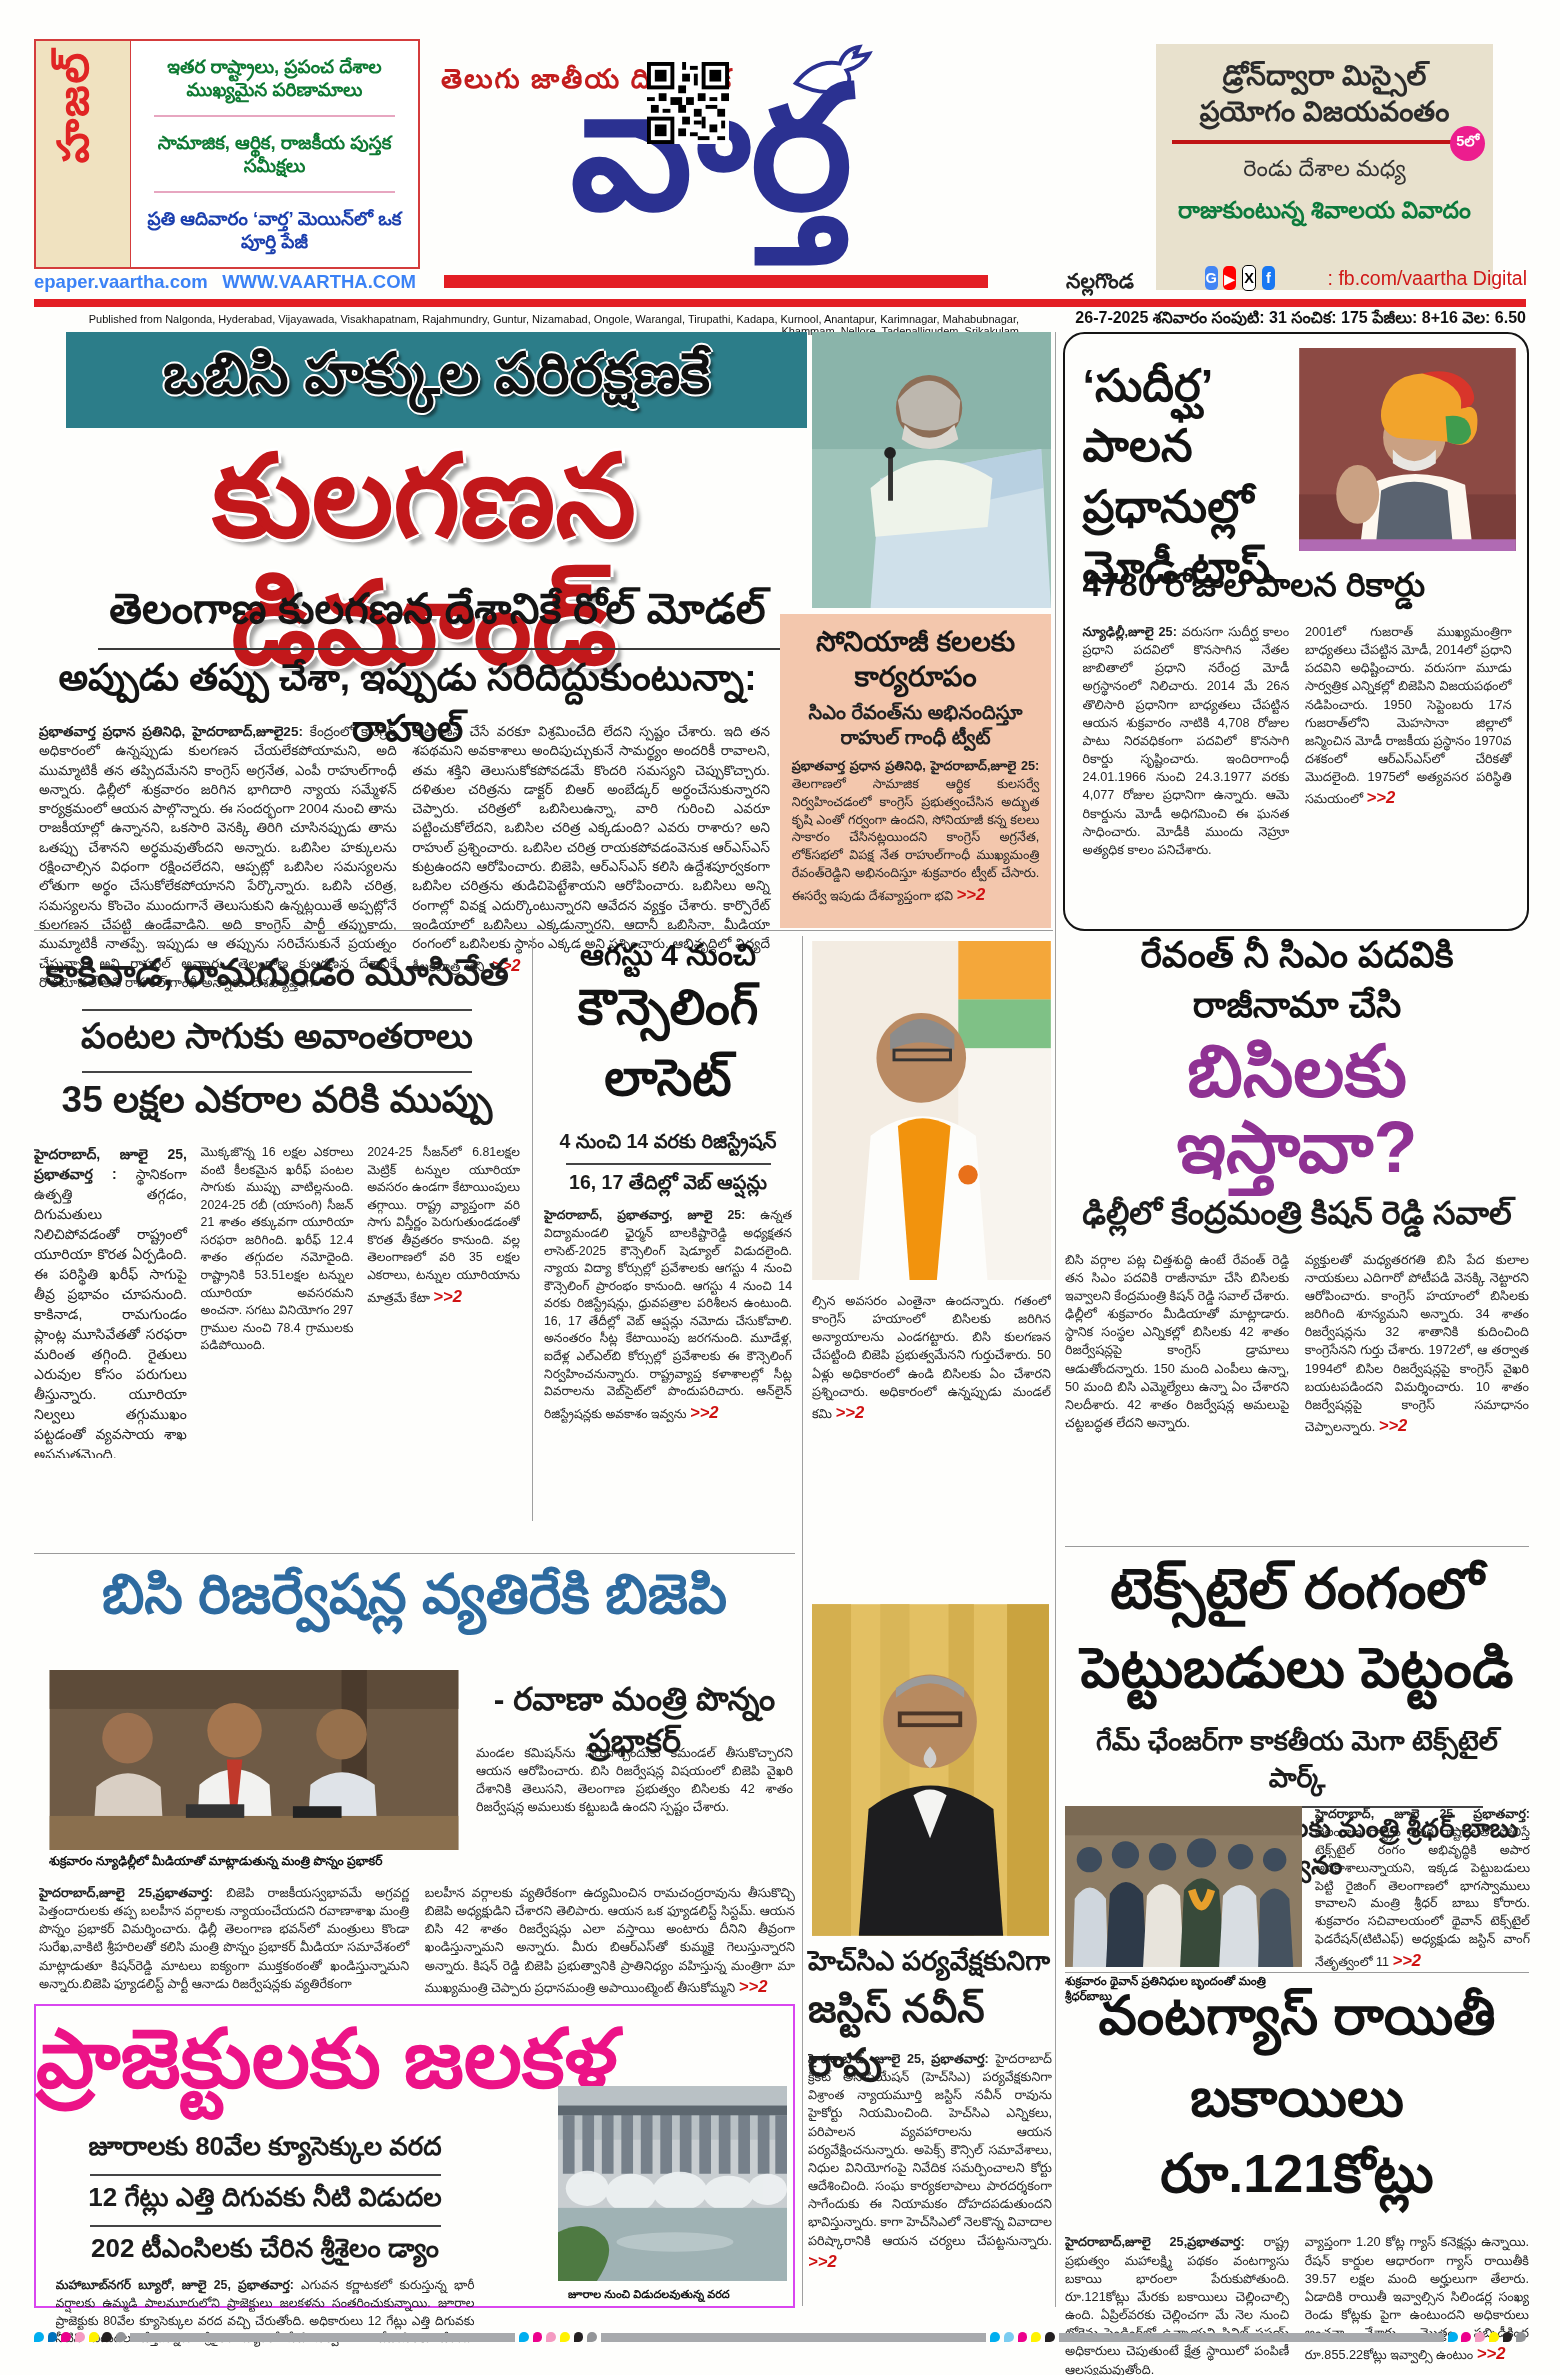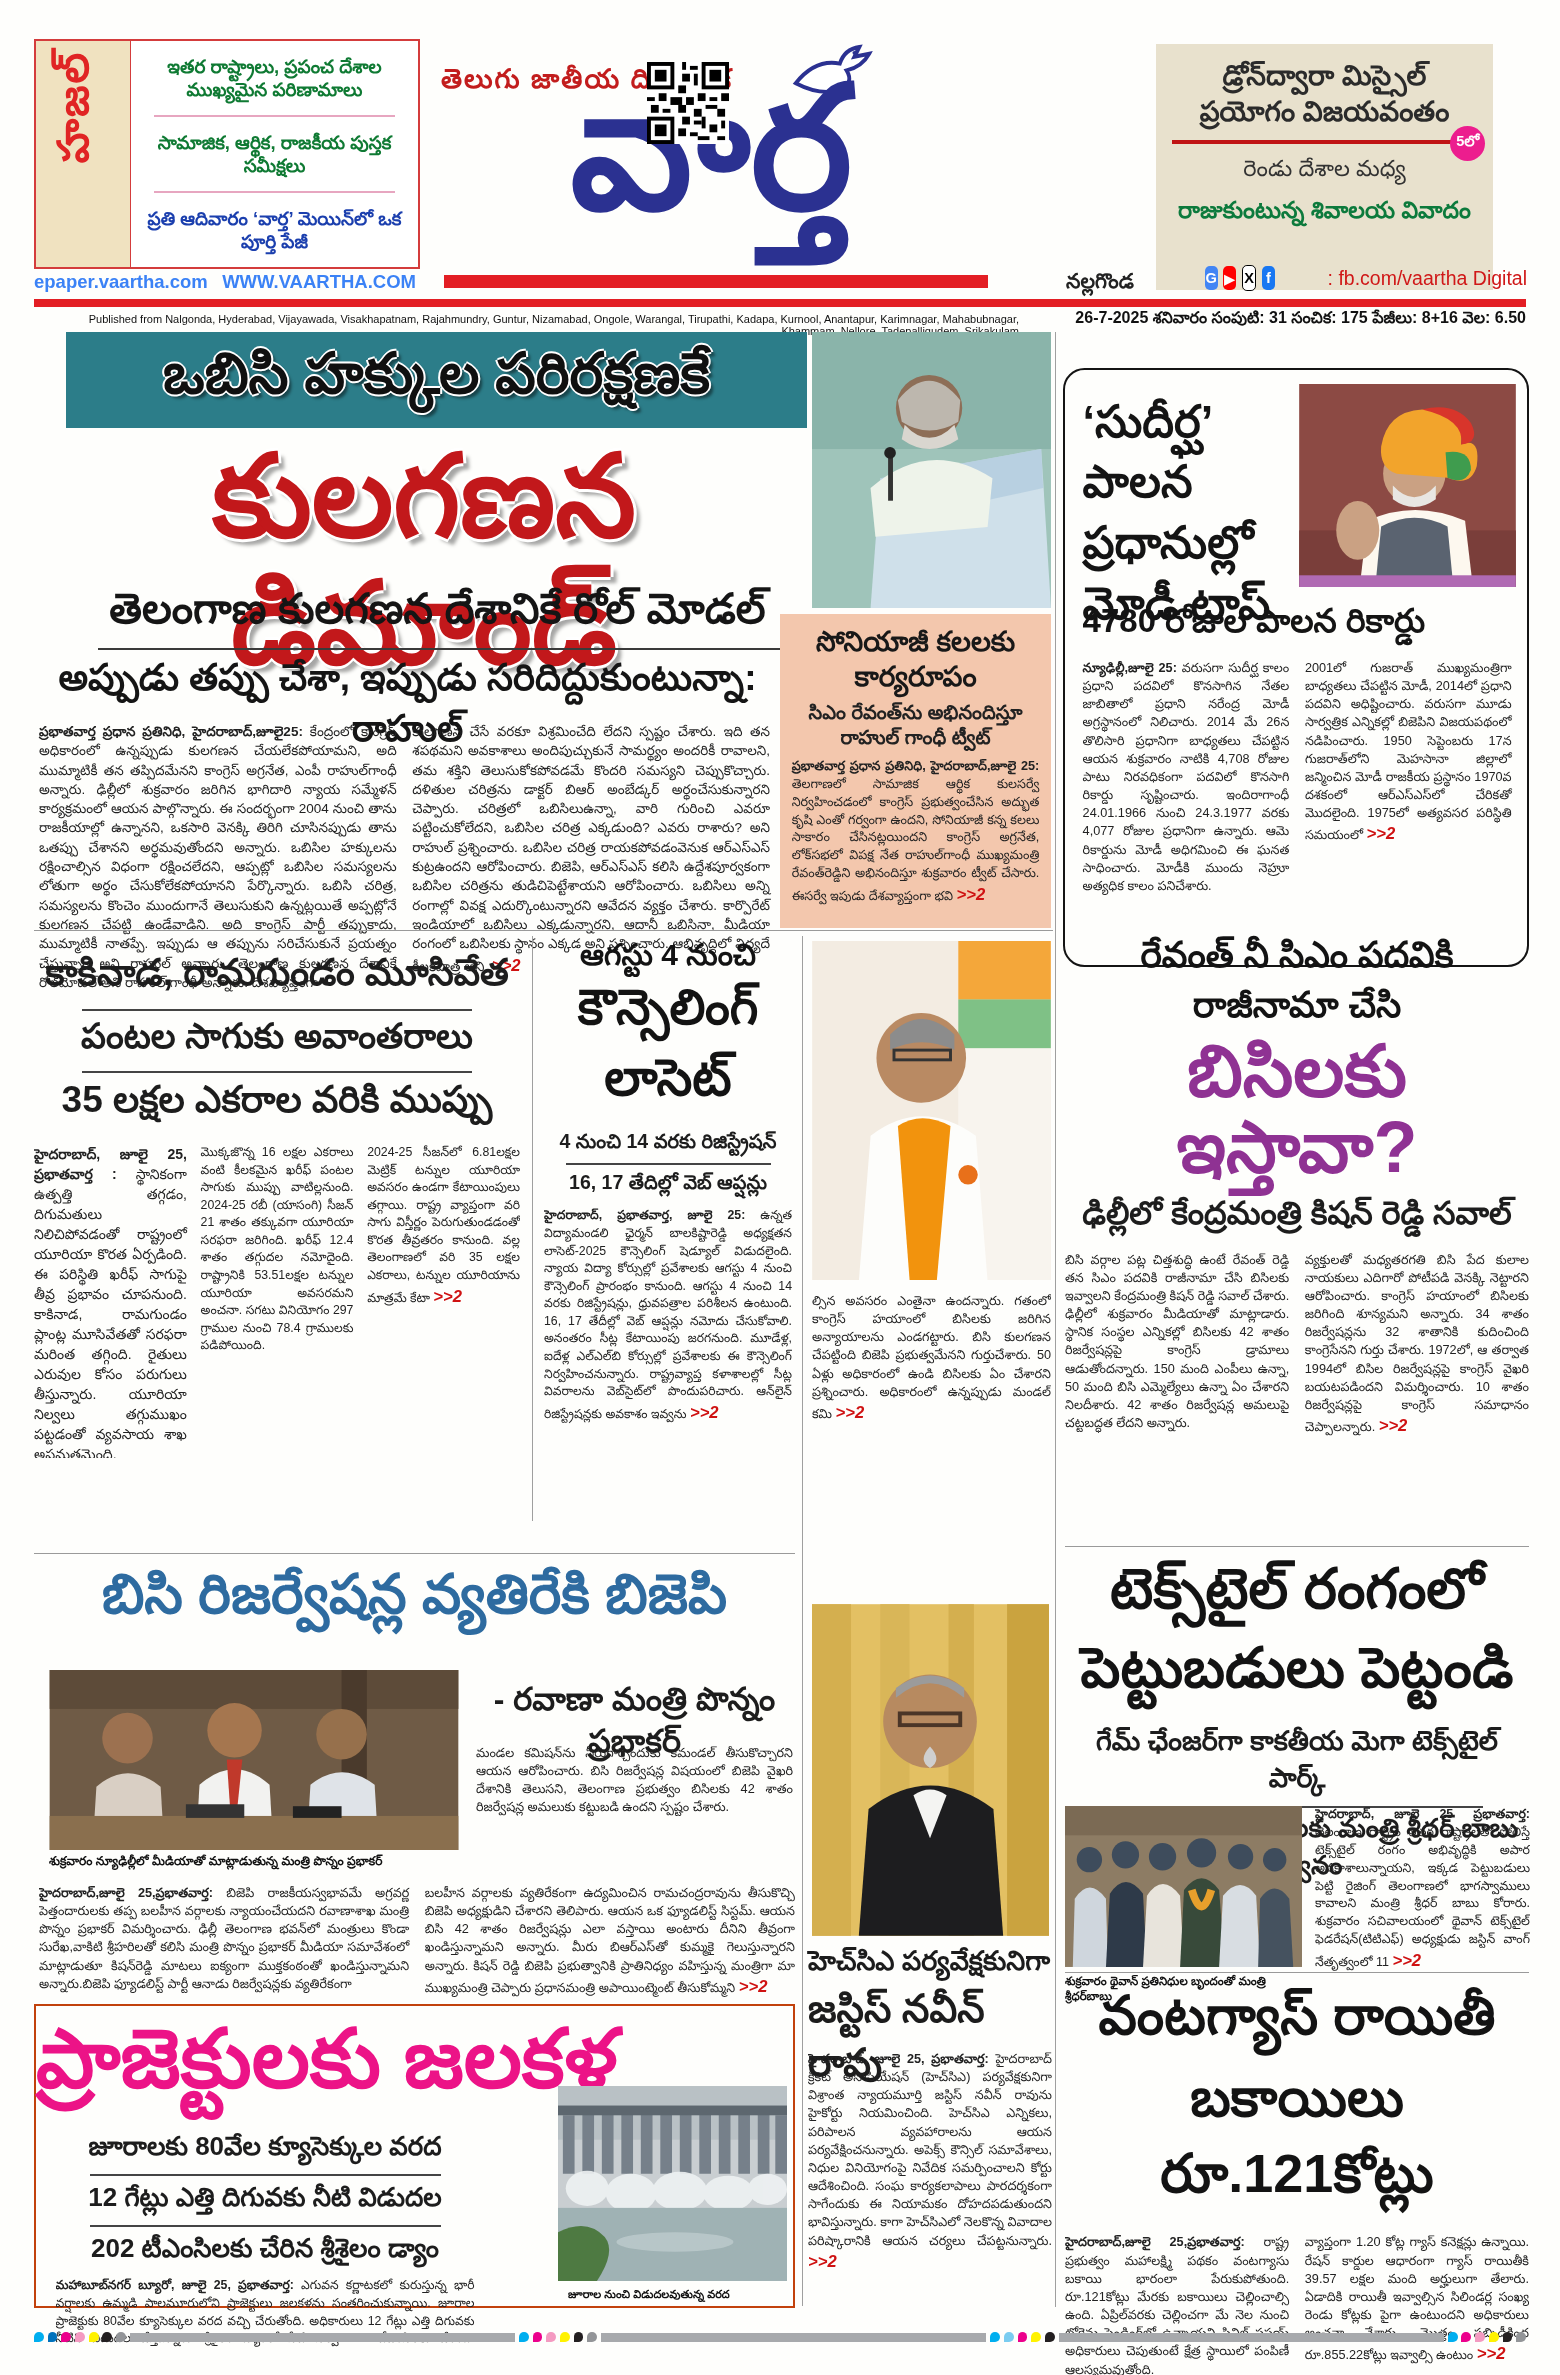--- a/index.html
+++ b/index.html
@@ -60,36 +60,36 @@
   .lead-hr{left:98px;top:648px;width:683px;}
   .lead-deck{left:44px;top:657px;width:727px;text-align:center;font-size:37px;font-weight:bold;color:#151515;}
   .lead-body{left:39px;top:722px;width:731px;height:207px;}
   .photo-frame{overflow:hidden;}
   .sonia-box{left:780px;top:614px;width:271px;height:314px;background:#f3c7ad;padding:9.8px 11.7px;box-sizing:border-box;}
   .sonia-t{font-size:28px;font-weight:bold;color:#181818;text-align:center;line-height:1.25;}
   .sonia-s{font-size:19.5px;font-weight:bold;color:#222;text-align:center;margin-top:5.9px;line-height:1.3;}
   .sonia-b{font-size:12.7px;line-height:1.4;text-align:justify;margin-top:7.8px;color:#222;}
 
   
-  .modi-box{left:1063px;top:332px;width:466px;height:599px;border:2.4px solid #141414;border-radius:21.5px;box-sizing:border-box;margin-top:36px;}
+  .modi-box{left:1063px;top:332px;width:466px;height:599px;border:2.4px solid #141414;border-radius:21.5px;box-sizing:border-box;}
   .modi-h{position:absolute;left:17.6px;top:21.5px;width:215px;font-size:45px;font-weight:900;color:#141414;line-height:1.35;}
   .modi-sub{position:absolute;left:17.6px;top:232px;width:429px;font-size:33px;font-weight:bold;color:#141414;}
   .modi-body{position:absolute;left:17.6px;top:289px;width:429px;height:283px;}
 
   
   .sec-head{font-weight:900;color:#131313;text-align:center;}
   .sub-line{font-weight:bold;color:#1d1d1d;text-align:center;}
   .u-rule{height:2px;background:#444;margin:5.9px auto;}
 
   .purple{color:#8f3293;}
   .blue-head{color:#2e6ba0;}
   .magenta-head{color:#ec1387;}
   .caption{font-size:12.2px;font-weight:bold;color:#111;line-height:1.3;}
 
-  .proj-box{left:34px;top:2004px;width:761px;height:304px;border:2px solid #c2410c;box-sizing:border-box;}
+  .proj-box{left:34px;top:2004px;width:761px;height:304px;border:2px solid #d946ef;box-sizing:border-box;}
   .strip{left:34px;top:2331px;width:1492px;height:12.7px;display:flex;align-items:center;gap:3.9px;}
   .dot{width:9.8px;height:9.8px;border-radius:50% 50% 50% 0;}
   .bar{flex:1;height:8.8px;background:#a7a9ac;}
   svg{display:block;}
 </style>
 </head>
 <body>
 
 <div class="page">
 

